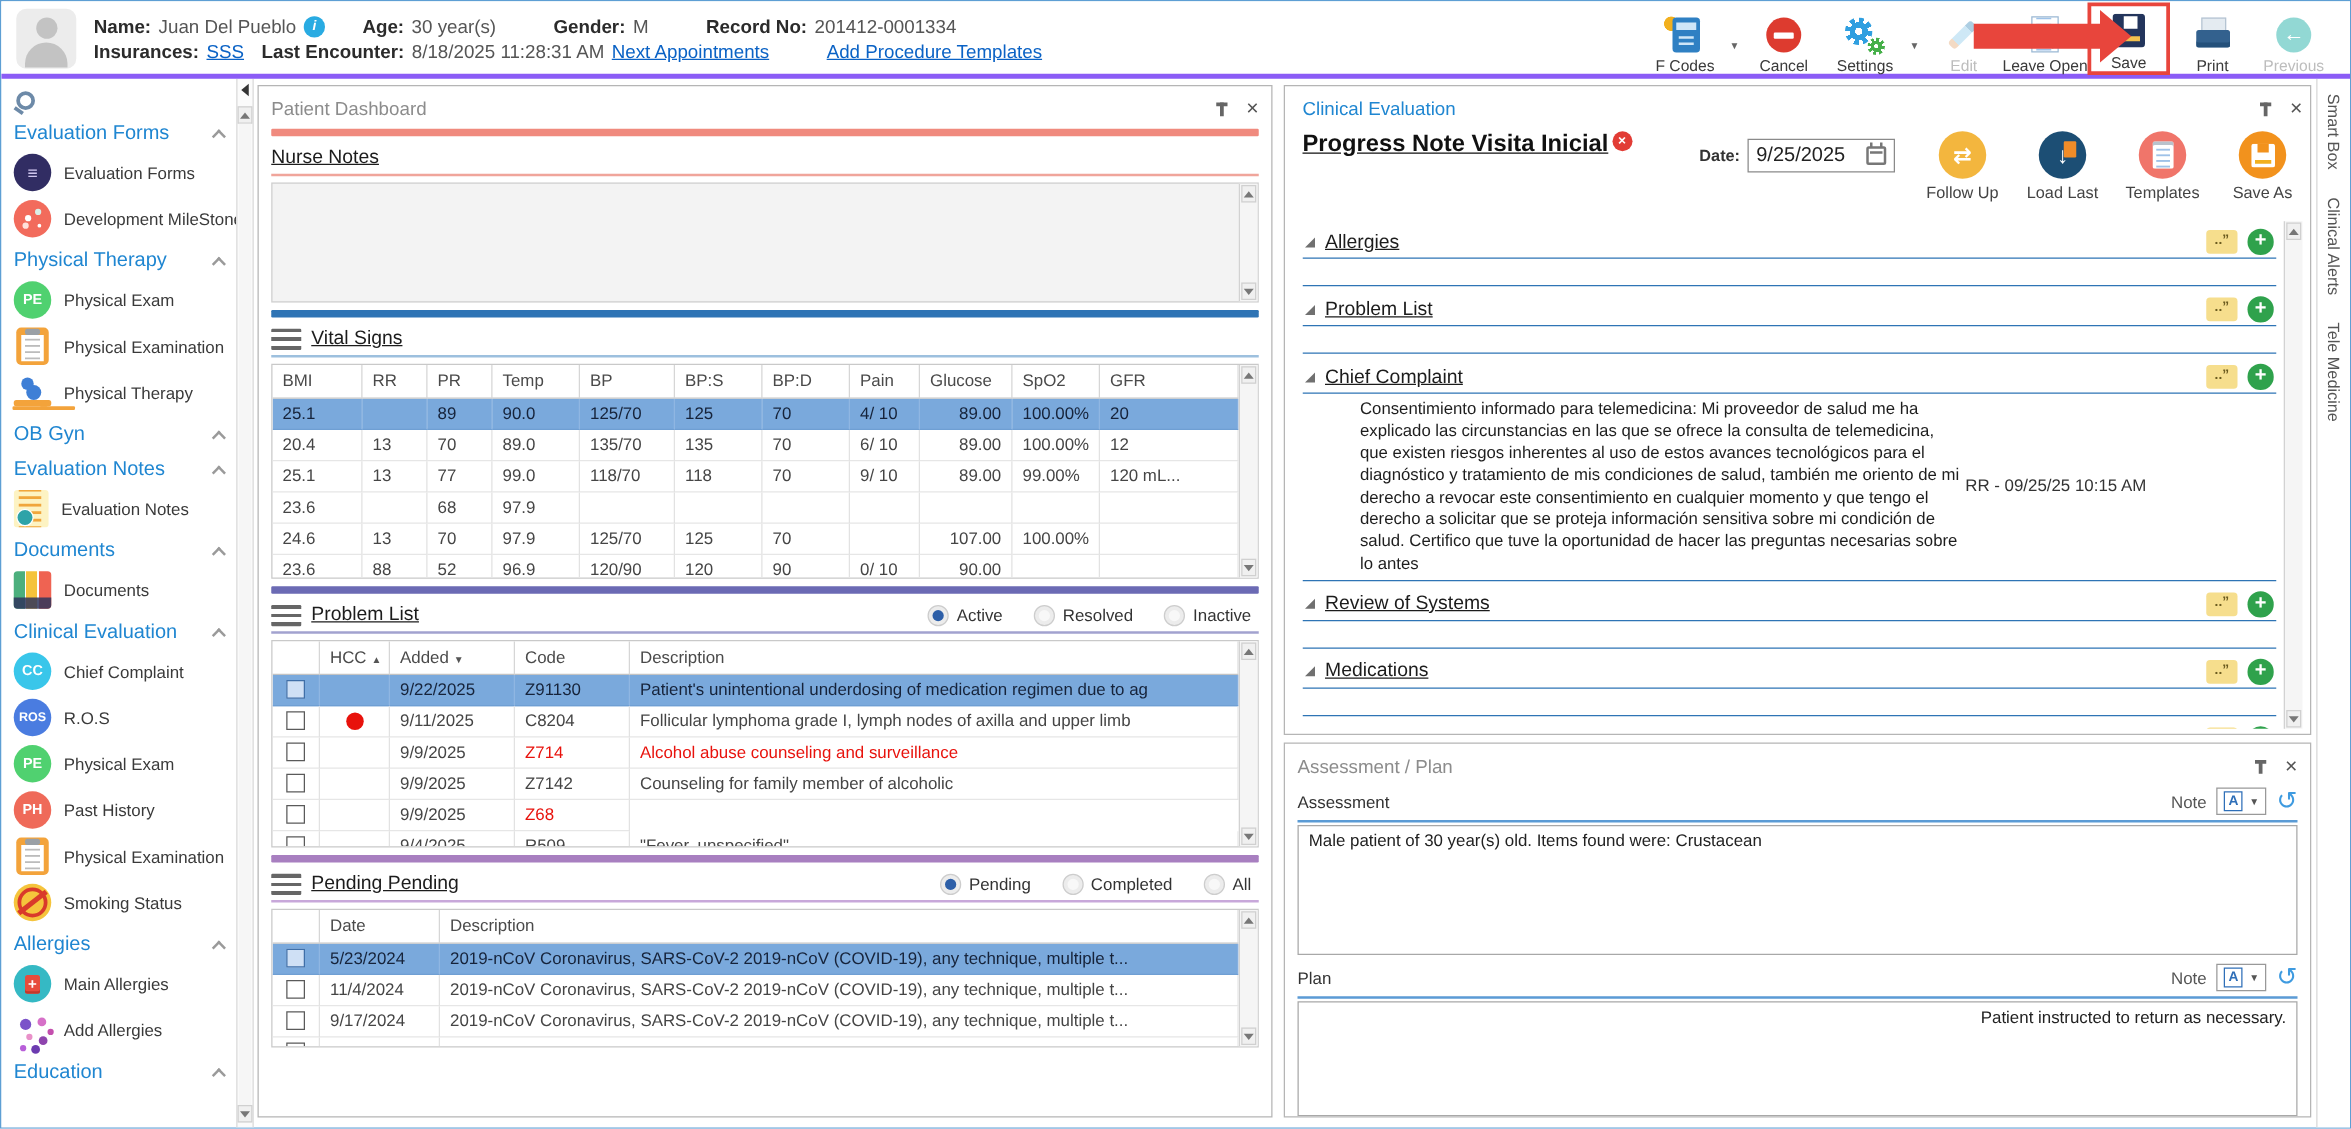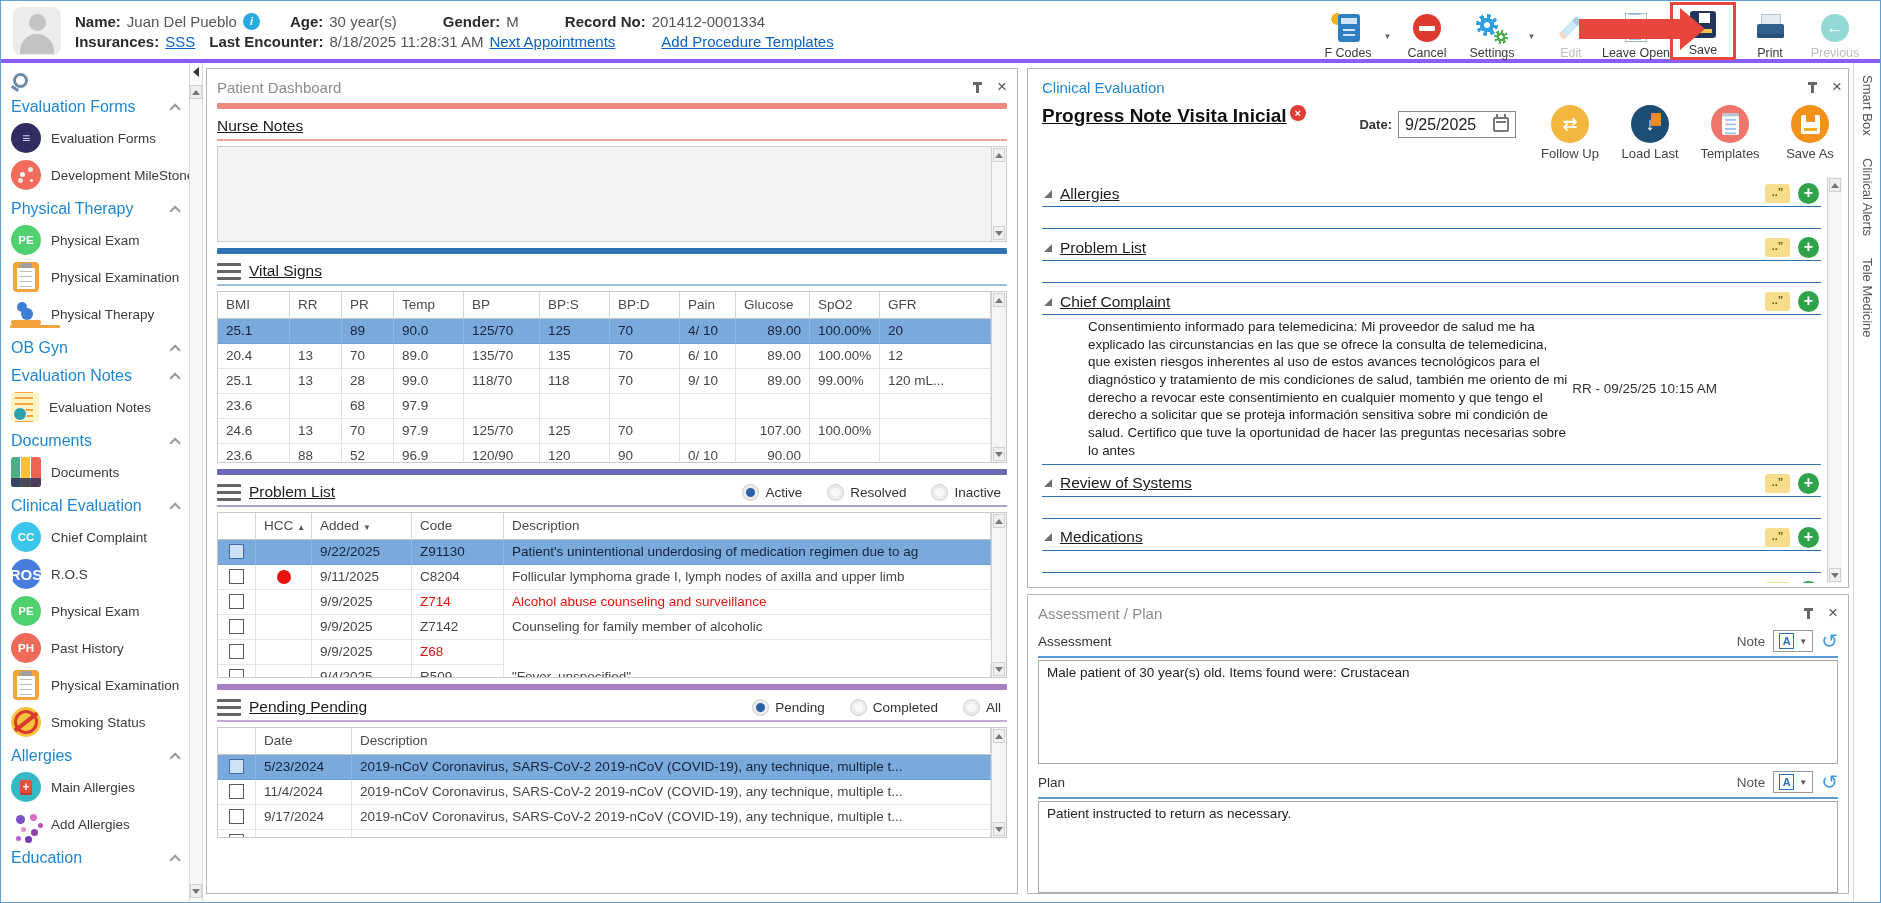--- a/index.html
+++ b/index.html
@@ -62,21 +62,21 @@
   .search-ico::after { content:""; position:absolute; top:11px; left:-5px; width:8px; height:3px; background:#6d8aa8; transform:rotate(35deg); }
   .sb-group-head { display:flex; align-items:center; color:#1f86d1; font-size:16px; margin:10px 2px 4px 0; cursor:pointer; }
   .chev { margin-left:auto; margin-right:10px; width:8px; height:8px; border-top:2px solid #9a9a9a; border-right:2px solid #9a9a9a; transform:rotate(-45deg) translateY(3px); }
   .sb-item { display:flex; align-items:center; gap:10px; margin:7px 0; font-size:13.5px; color:#3a3a3a; cursor:pointer; white-space:nowrap; }
   .sico { width:30px; height:30px; border-radius:50%; flex:none; display:flex; align-items:center; justify-content:center; color:#fff; font-weight:bold; font-size:11.5px; position:relative; }
   .ic-evalforms { background:#312d63; color:#cfc6ee; font-size:14px; }
   .ic-milestones { background:#f26b5c; }
   .ic-milestones::before { content:""; width:5px; height:5px; border-radius:50%; background:#fff; box-shadow:8px -5px 0 #d9f0e8,-2px 6px 0 #ffe1dc,9px 6px 0 -1px #fff; margin-left:-8px; margin-top:-2px; }
   .ic-pe { background:#50d170; }
   .ic-cc { background:#39c6ea; }
-  .ic-ros { background:#4a7ce0; font-size:15px; }
+  .ic-ros { background:#4a7ce0; font-size:10px; }
   .ic-ph { background:#ef6a59; }
   .ic-clipboard { background:#f3a33b; border-radius:4px; width:26px; height:30px; margin:0 2px; }
   .ic-clipboard::before { content:""; position:absolute; left:4px; top:6px; width:18px; height:21px; background:#fff;
      background-image:linear-gradient(#bcbcbc 1.5px,transparent 1.5px); background-size:12px 5px; background-position:3px 8px; background-repeat:repeat-y; }
   .ic-clipboard::after { content:""; position:absolute; top:1px; left:7px; width:12px; height:5px; background:#9aa0a6; border-radius:2px; }
   .ic-therapy { background:transparent; border-radius:0; }
   .ic-therapy::before { content:""; position:absolute; left:0; right:0; bottom:4px; height:5px; background:#f3a33b; border-radius:2px; box-shadow:-2px 4px 0 -1px #f3a33b,20px 4px 0 -1px #f3a33b; }
   .ic-therapy::after { content:""; position:absolute; left:6px; top:3px; width:10px; height:10px; border-radius:50%; background:#3e7fd6; box-shadow:5px 7px 0 1px #3e7fd6; }
   .ic-notedoc { background:#fdf3c3; border-radius:3px; width:28px; height:30px;
      background-image:linear-gradient(#f0a63c 2px,transparent 2px); background-size:18px 6px; background-position:4px 5px; background-repeat:repeat-y; }
@@ -192,21 +192,21 @@
   .ap-label { font-size:13.5px; color:#333; }
   .note-ctl { margin-left:auto; display:flex; align-items:center; gap:8px; }
   .note-word { font-size:13.5px; color:#555; }
   .note-box { border:1px solid #999; background:#fff; display:flex; align-items:center; gap:5px; padding:2px 5px; cursor:pointer; }
   .adoc { width:15px; height:16px; border:1.5px solid #2f6fb8; color:#2f6fb8; font-size:11px; font-weight:bold; text-align:center; line-height:14px; }
   .nb-caret { font-size:8px; color:#555; }
   .refresh { color:#3f9be0; font-size:20px; line-height:18px; cursor:pointer; }
   .blue-rule { height:2px; background:#5b9bd5; flex:none; margin:1px 0 0 0; }
   .ap-area { border:1px solid #a8a8a8; background:#fff; font-size:13.5px; color:#222; padding:4px 8px; flex:none; margin-top:2px; }
   .ap-area.assessment { height:104px; }
-  .ap-area.plan { height:92px; }
+  .ap-area.plan { height:92px;text-align:right; }
 
   
   .right-strip { width:27px; flex:none; border-left:1px solid #d8d8d8; display:flex; flex-direction:column; align-items:center; padding-top:12px; gap:22px; background:#fff; }
   .vtab { writing-mode:vertical-rl; font-size:13px; color:#555; cursor:pointer; white-space:nowrap; }
 </style>
 </head>
 <body>
 
 <div class="window">
 
@@ -452,21 +452,21 @@
                 <div class="gcell">135</div>
                 <div class="gcell">70</div>
                 <div class="gcell">6/ 10</div>
                 <div class="gcell r">89.00</div>
                 <div class="gcell">100.00%</div>
                 <div class="gcell">12</div>
               </div>
               <div class="grow vs-cols">
                 <div class="gcell">25.1</div>
                 <div class="gcell">13</div>
-                <div class="gcell">28</div>
+                <div class="gcell">77</div>
                 <div class="gcell">99.0</div>
                 <div class="gcell">118/70</div>
                 <div class="gcell">118</div>
                 <div class="gcell">70</div>
                 <div class="gcell">9/ 10</div>
                 <div class="gcell r">89.00</div>
                 <div class="gcell">99.00%</div>
                 <div class="gcell">120 mL...</div>
               </div>
               <div class="grow vs-cols">

